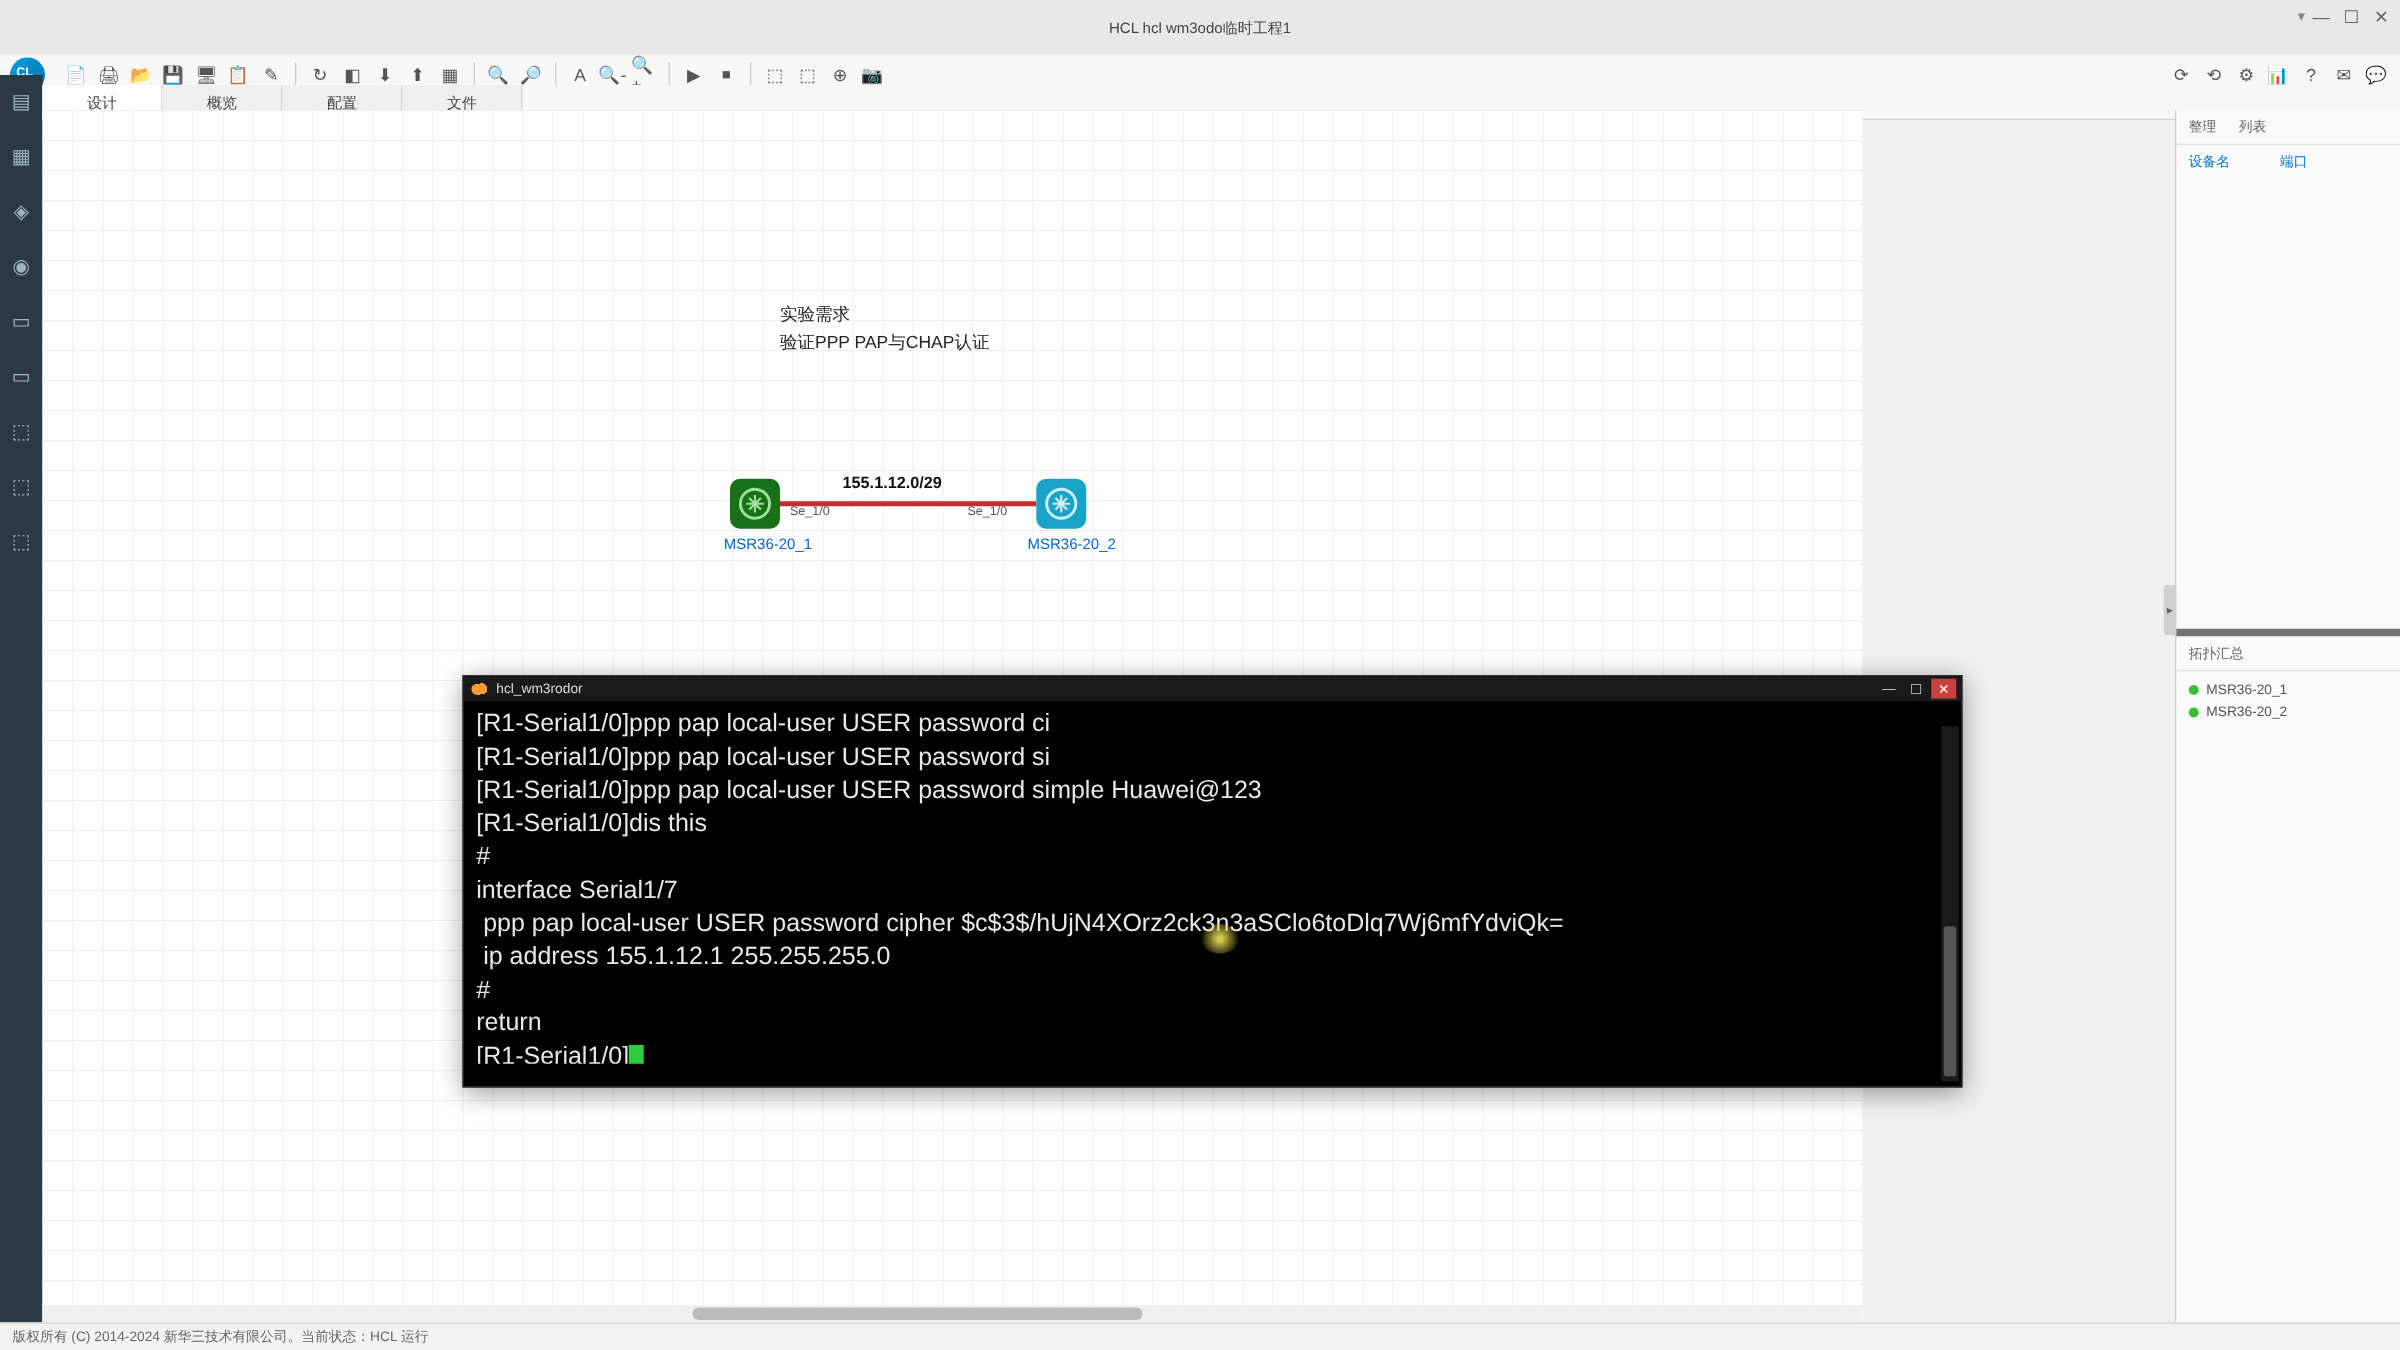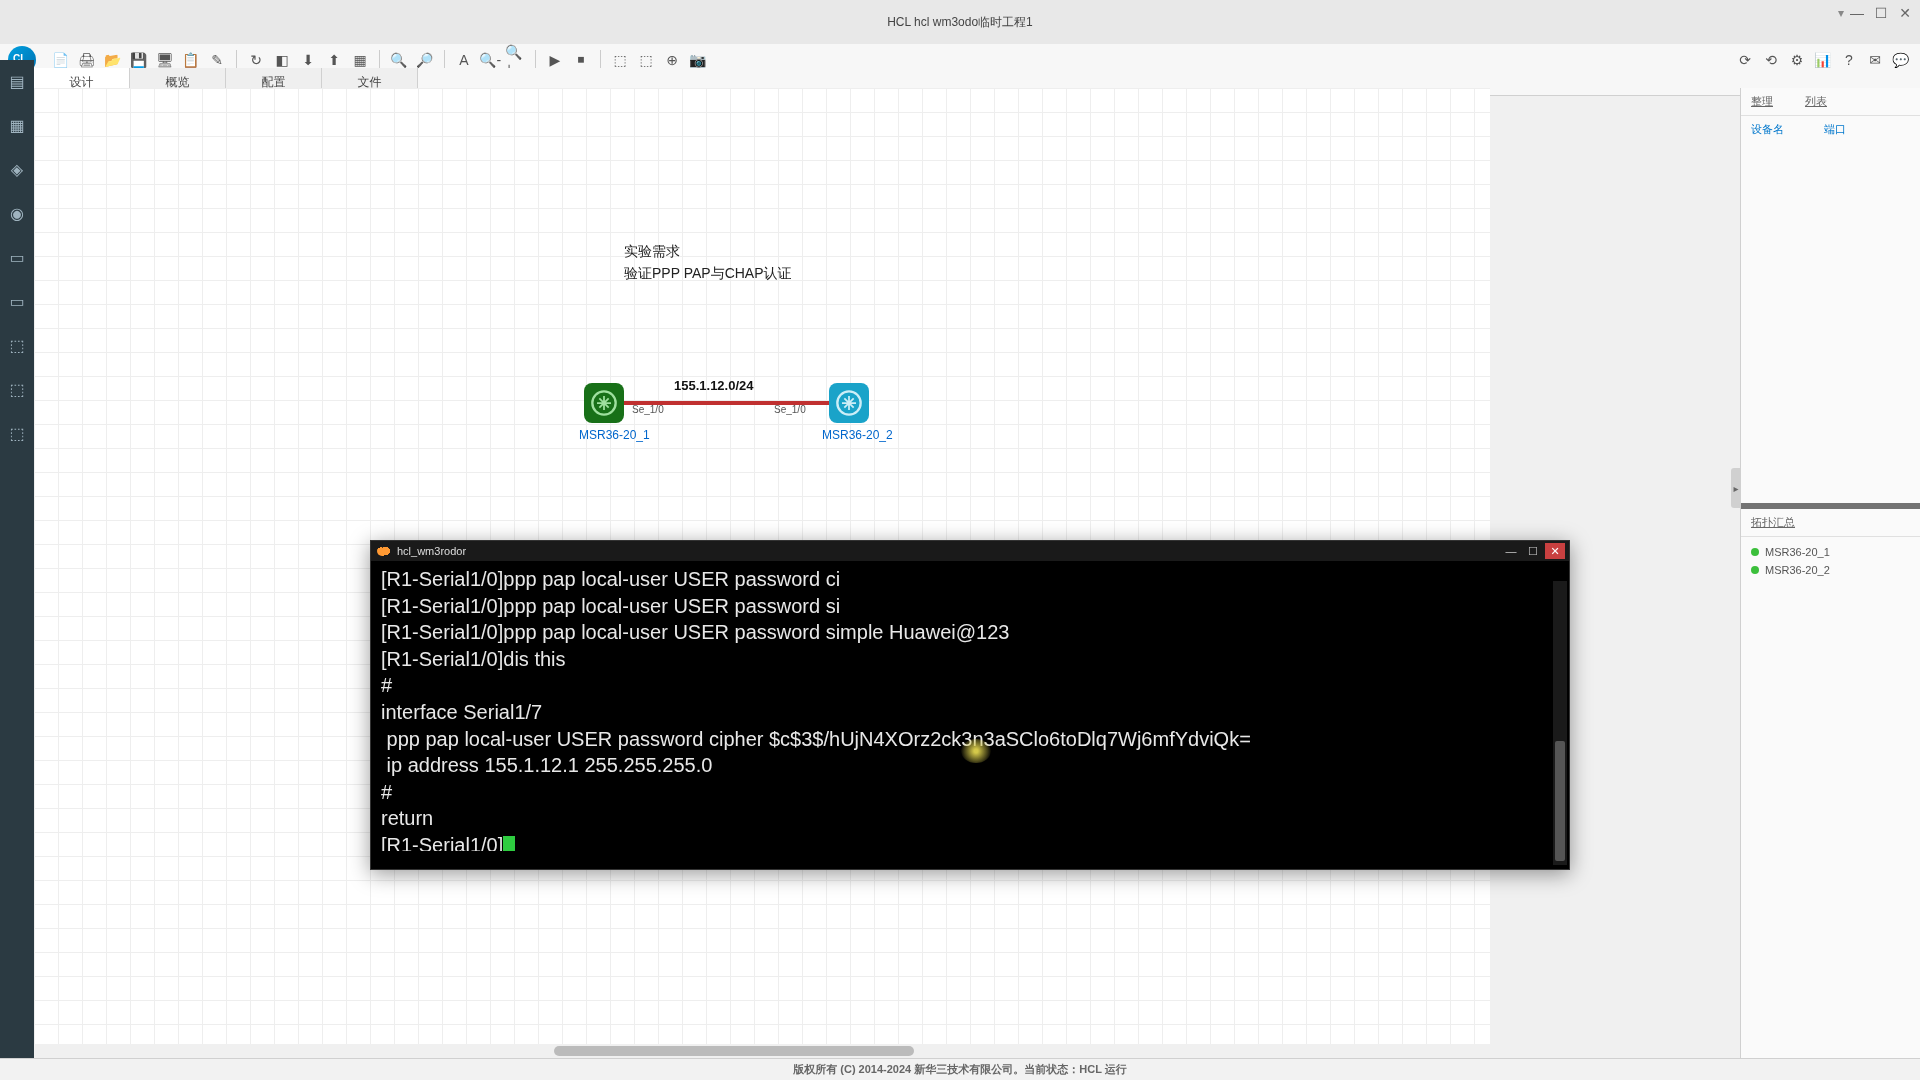--- a/index.html
+++ b/index.html
@@ -58,35 +58,35 @@
 .term .term-tabs .ttab .tclose{color:#e06060;font-size:10px;}
 .term .term-tabs .ttab .tclose.gray{color:#888;}
 .term .term-body{ padding:6px 10px; font-family:"Consolas","Courier New",monospace; font-size:20px; color:#e8e8e8; line-height:1.28; white-space:pre; position:relative; height:calc(100% - 38px); overflow:hidden;}
 .term .term-body .highlight{position:absolute; left:590px; top:178px; width:30px; height:24px; background:radial-gradient(circle,#d4c84a 10%, rgba(212,200,74,.3) 60%, transparent 80%); border-radius:50%; pointer-events:none;}
 .term .cursor{display:inline-block;width:12px;height:22px;background:#2ecc40;vertical-align:text-bottom;}
 .term .scrollbar{position:absolute;right:2px;top:40px;bottom:4px;width:14px;background:#1a1a1a;}
 .term .scrollbar .thumb{position:absolute;left:2px;right:2px;top:160px;height:120px;background:#555;border-radius:2px;}
 
 
 .rightpanel { position:absolute; right:0; top:88px; width:180px; bottom:22px; background:#fafafa; border-left:1px solid #d0d0d0; font-size:12px; color:#444;}
-.rightpanel .sect-hdr{padding:6px 10px; font-size:11px; color:#666; border-bottom:1px solid #e0e0e0; display:flex; gap:32px;text-decoration:underline;}
+.rightpanel .sect-hdr{padding:6px 10px; font-size:11px; color:#666; border-bottom:1px solid #e0e0e0; display:flex; gap:18px;}
 .rightpanel .subtabs{padding:6px 10px; display:flex; gap:40px; font-size:11px;}
 .rightpanel .subtabs span{color:#0077cc;}
 .rightpanel .sect2{margin-top:360px; border-top:6px solid #737373;}
 .rightpanel .devlist{padding:6px 10px;}
 .rightpanel .devlist .dev{display:flex;align-items:center;gap:6px;padding:3px 0;font-size:11px;color:#555;}
 .rightpanel .devlist .dot{width:8px;height:8px;border-radius:50%;background:#3bbf3b;}
 .rightpanel .collapse-handle{position:absolute;left:-10px;top:380px;width:10px;height:40px;background:#d0d0d0;border-radius:3px 0 0 3px;display:flex;align-items:center;justify-content:center;color:#666;font-size:10px;}
 
 
 .canvas .hscroll{position:absolute;left:0;right:0;bottom:0;height:14px;background:#f0f0f0;}
 .canvas .hscroll .hthumb{position:absolute;top:2px;height:10px;left:520px;width:360px;background:#bbb;border-radius:5px;}
 
 
-.statusbar{position:absolute;left:0;right:0;bottom:0;height:22px;background:#f2f2f2;border-top:1px solid #d0d0d0;display:flex;align-items:center;padding:0 10px;font-size:11px;color:#666;justify-content:center;font-weight:bold;}
+.statusbar{position:absolute;left:0;right:0;bottom:0;height:22px;background:#f2f2f2;border-top:1px solid #d0d0d0;display:flex;align-items:center;padding:0 10px;font-size:11px;color:#666;justify-content:flex-start;}
 </style>
 </head>
 <body>
 
 <div class="titlebar">
   <span>HCL  hcl  wm3odo临时工程1</span>
   <span class="menu-trig">▾</span>
   <div class="window-ctrls">
     <span>—</span>
     <span>☐</span>
@@ -152,21 +152,21 @@
   <div class="tab inactive">概览</div>
   <div class="tab inactive">配置</div>
   <div class="tab inactive">文件</div>
 </div>
 
 <div class="canvas">
   <div class="note">
     <div>实验需求</div>
     <div>验证PPP PAP与CHAP认证</div>
   </div>
-  <div class="linklabel">155.1.12.0/24</div>
+  <div class="linklabel">155.1.12.0/29</div>
   <div class="link"></div>
   <div class="portlabel p1">Se_1/0</div>
   <div class="portlabel p2">Se_1/0</div>
   <div class="router r1">
     <svg viewBox="0 0 24 24">
         <circle cx="12" cy="12" r="10" fill="none" stroke="#9fe09f" stroke-width="2"></circle>
         <path d="M6 12h12M12 6v12M8 8l8 8M16 8l-8 8" stroke="#9fe09f" stroke-width="1.5"></path>
       </svg>
   </div>
   <div class="router r2">

